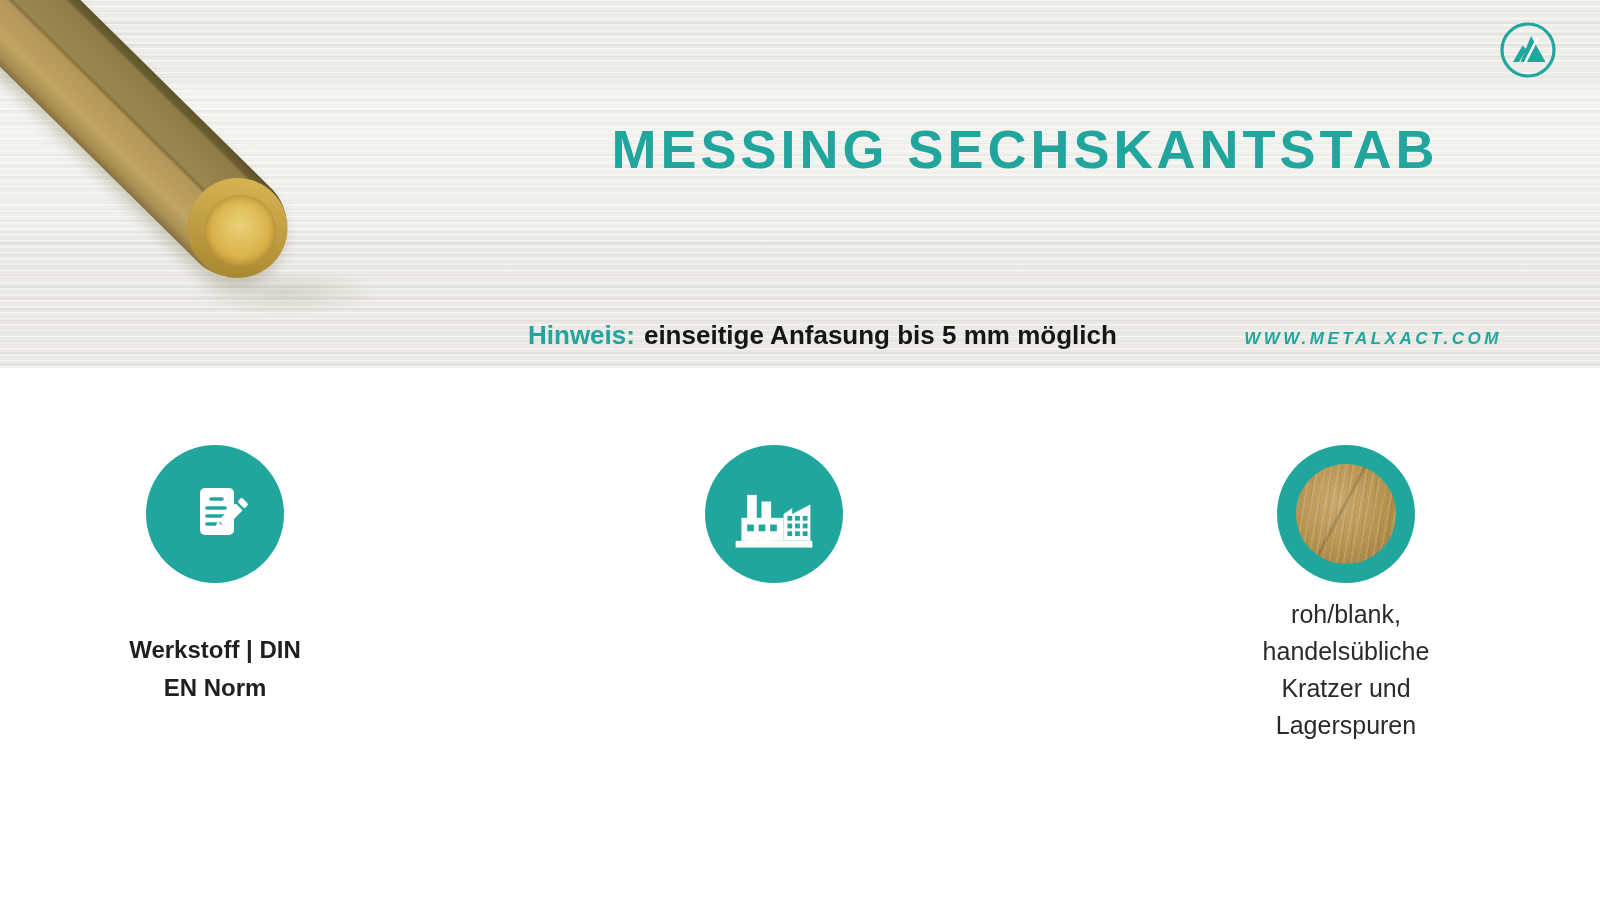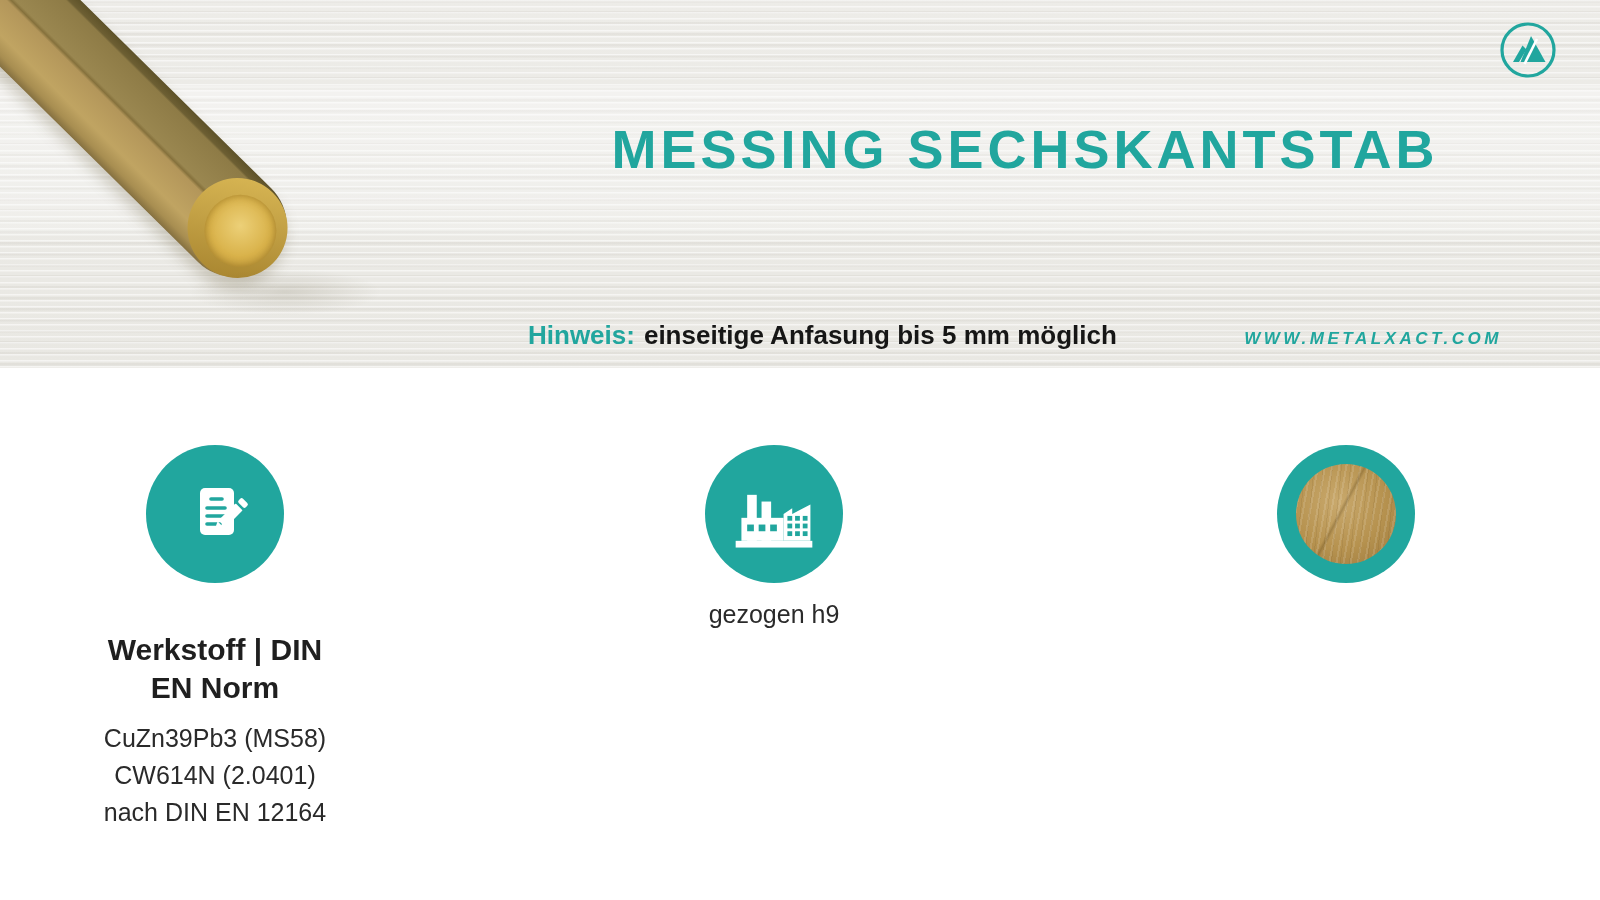--- a/index.html
+++ b/index.html
@@ -86,21 +86,21 @@
   }
   .brass-disc::before {
     content:""; position:absolute; inset:0;
     background:
       linear-gradient(118deg, rgba(0,0,0,0) 44%, rgba(85,62,20,0.28) 46%, rgba(0,0,0,0) 48%),
       repeating-linear-gradient(100deg, rgba(255,255,255,0.12) 0px, rgba(255,255,255,0.12) 2px, rgba(0,0,0,0.0) 2px, rgba(0,0,0,0.0) 7px),
       repeating-linear-gradient(96deg, rgba(90,65,25,0.10) 0px, rgba(90,65,25,0.10) 1px, rgba(0,0,0,0.0) 1px, rgba(0,0,0,0.0) 9px);
   }
 
   .feature-title {
-    margin:48px 0 0 0; font-size:30px; line-height:38px; font-weight:bold;
+    margin:48px 0 0 0; font-size:24px; line-height:38px; font-weight:bold;
     color:#1f1f1f; white-space:pre-line;
   }
   .feature-body {
     margin:13px 0 0 0; font-size:25px; line-height:37px;
     color:#2a2a2a; white-space:pre-line;
   }
 </style>
 </head>
 <body>
 
@@ -147,23 +147,20 @@
           </g>
           <g transform="rotate(-45 62 47)" fill="#ffffff">
             <polygon points="38,47 48,42 48,52"></polygon>
             <rect x="49.5" y="42" width="24" height="10" rx="1"></rect>
             <rect x="76" y="42" width="6" height="10" rx="2"></rect>
           </g>
         </svg>
       </div>
       <h2 class="feature-title">Werkstoff | DIN
 EN Norm</h2>
-      <p class="feature-body">CuZn39Pb3 (MS58)
-CW614N (2.0401)
-nach DIN EN 12164</p>
     </div>
 
     <div class="feature f2">
       <div class="icon-circle">
         <svg width="92" height="92" viewBox="0 0 96 96">
           <g fill="#ffffff">
             <rect x="8" y="76" width="80" height="7"></rect>
             <rect x="20" y="28" width="10" height="48"></rect>
             <rect x="35" y="35" width="10" height="41"></rect>
             <rect x="14" y="52" width="44" height="24"></rect>
@@ -178,23 +175,26 @@
             <rect x="78" y="50" width="5" height="5"></rect>
             <rect x="62" y="58" width="5" height="5"></rect>
             <rect x="70" y="58" width="5" height="5"></rect>
             <rect x="78" y="58" width="5" height="5"></rect>
             <rect x="62" y="66" width="5" height="5"></rect>
             <rect x="70" y="66" width="5" height="5"></rect>
             <rect x="78" y="66" width="5" height="5"></rect>
           </g>
         </svg>
       </div>
-      <p class="feature-body">gezogen h9</p>
     </div>
 
     <div class="feature f3">
       <div class="icon-circle">
         <div class="brass-disc"></div>
       </div>
+      <p class="feature-body">roh/blank,
+handelsübliche
+Kratzer und
+Lagerspuren</p>
     </div>
 
   </div>
 </div>
 
 </body></html>

